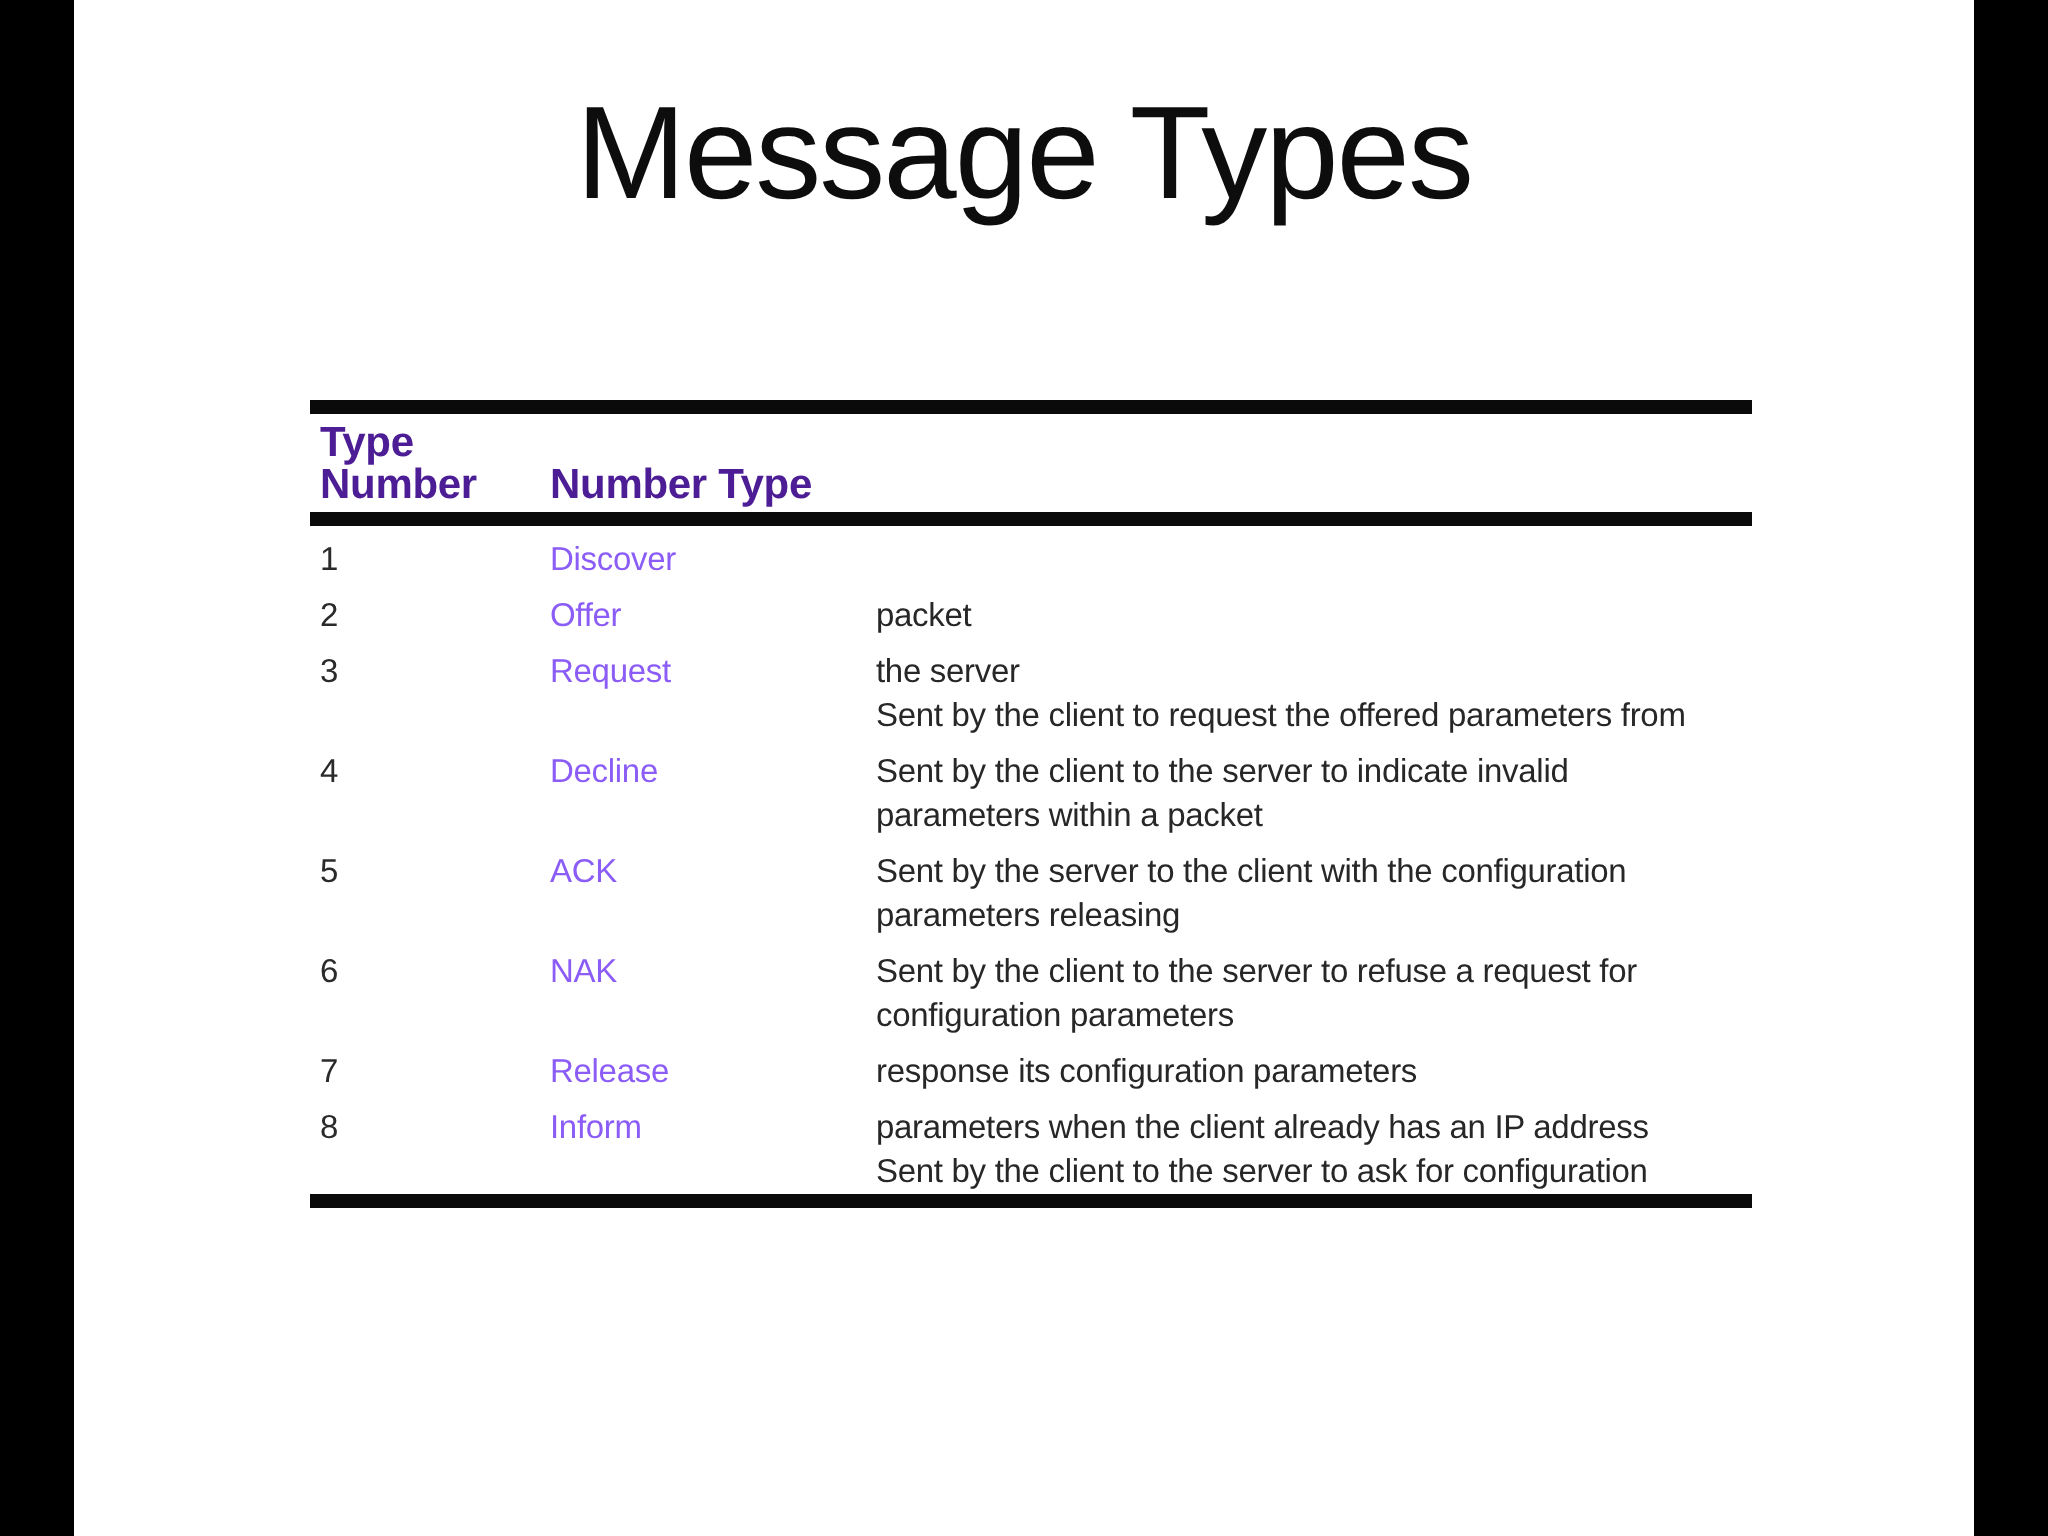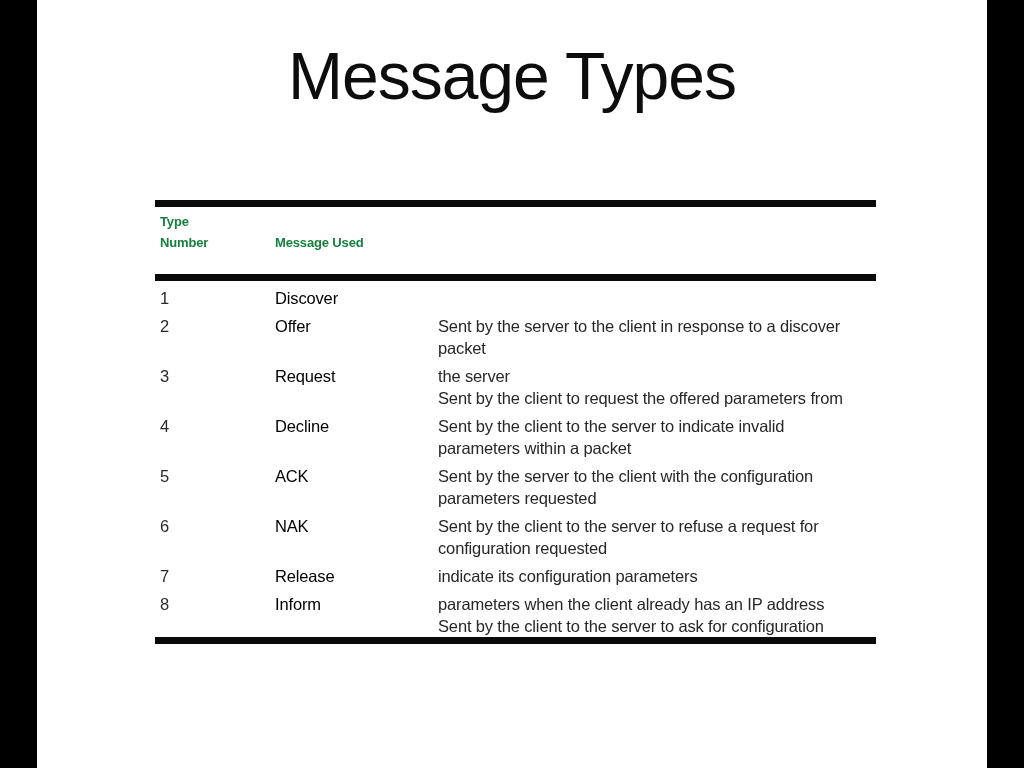--- a/index.html
+++ b/index.html
@@ -22,68 +22,67 @@
 
   .mtable{
     position:absolute;left:155px;top:200px;width:721px;
     color:#272727;
   }
   .rule{height:7px;background:#0a0a0a;}
 
   .thead{
     display:grid;grid-template-columns:115px 163px 1fr;
     align-items:end;
-    padding:4px 0 21px 5px;
-    font-weight:700;font-size:13px;line-height:21px;
-    color:#15803d;letter-spacing:-0.15px;
+    padding:4px 0 3px 5px;
+    font-weight:700;font-size:21px;line-height:21px;
+    color:#4c1d95;letter-spacing:-0.15px;
   }
   .hcell{display:flex;flex-direction:column;}
   .hline{display:block;white-space:nowrap;}
 
   .row{
     display:grid;grid-template-columns:115px 163px 1fr;
     padding:6px 0 0 5px;
     font-size:16.5px;line-height:22px;letter-spacing:-0.15px;
   }
   .cell{display:block;}
   .cell.num{color:#2a2a2a;}
-  .cell.mtype{color:#000000;}
+  .cell.mtype{color:#8b5cf6;}
   .desc .line{display:block;white-space:nowrap;}
 </style>
 </head>
 <body>
 
 <div class="slide">
   <div class="letterbox left"></div>
   <div class="letterbox right"></div>
 
   <h1 class="title">Message Types</h1>
 
   <div class="mtable">
     <div class="rule"></div>
     <div class="thead" id="thead">
         <div class="hcell">
           <span class="hline">Type</span>
           <span class="hline">Number</span>
         </div>
         <div class="hcell">
-          <span class="hline">Message Used</span>
+          <span class="hline">Number Type</span>
         </div>
       </div>
     <div class="rule"></div>
     <div id="tbody">
         <div class="row">
           <span class="cell num">1</span>
           <span class="cell mtype">Discover</span>
         </div>
         <div class="row">
           <span class="cell num">2</span>
           <span class="cell mtype">Offer</span>
           <div class="cell desc">
-            <span class="line">Sent by the server to the client in response to a discover</span>
             <span class="line">packet</span>
           </div>
         </div>
         <div class="row">
           <span class="cell num">3</span>
           <span class="cell mtype">Request</span>
           <div class="cell desc">
             <span class="line">the server</span>
             <span class="line">Sent by the client to request the offered parameters from</span>
           </div>
@@ -94,36 +93,36 @@
           <div class="cell desc">
             <span class="line">Sent by the client to the server to indicate invalid</span>
             <span class="line">parameters within a packet</span>
           </div>
         </div>
         <div class="row">
           <span class="cell num">5</span>
           <span class="cell mtype">ACK</span>
           <div class="cell desc">
             <span class="line">Sent by the server to the client with the configuration</span>
-            <span class="line">parameters requested</span>
+            <span class="line">parameters releasing</span>
           </div>
         </div>
         <div class="row">
           <span class="cell num">6</span>
           <span class="cell mtype">NAK</span>
           <div class="cell desc">
             <span class="line">Sent by the client to the server to refuse a request for</span>
-            <span class="line">configuration requested</span>
+            <span class="line">configuration parameters</span>
           </div>
         </div>
         <div class="row">
           <span class="cell num">7</span>
           <span class="cell mtype">Release</span>
           <div class="cell desc">
-            <span class="line">indicate its configuration parameters</span>
+            <span class="line">response its configuration parameters</span>
           </div>
         </div>
         <div class="row">
           <span class="cell num">8</span>
           <span class="cell mtype">Inform</span>
           <div class="cell desc">
             <span class="line">parameters when the client already has an IP address</span>
             <span class="line">Sent by the client to the server to ask for configuration</span>
           </div>
         </div>

